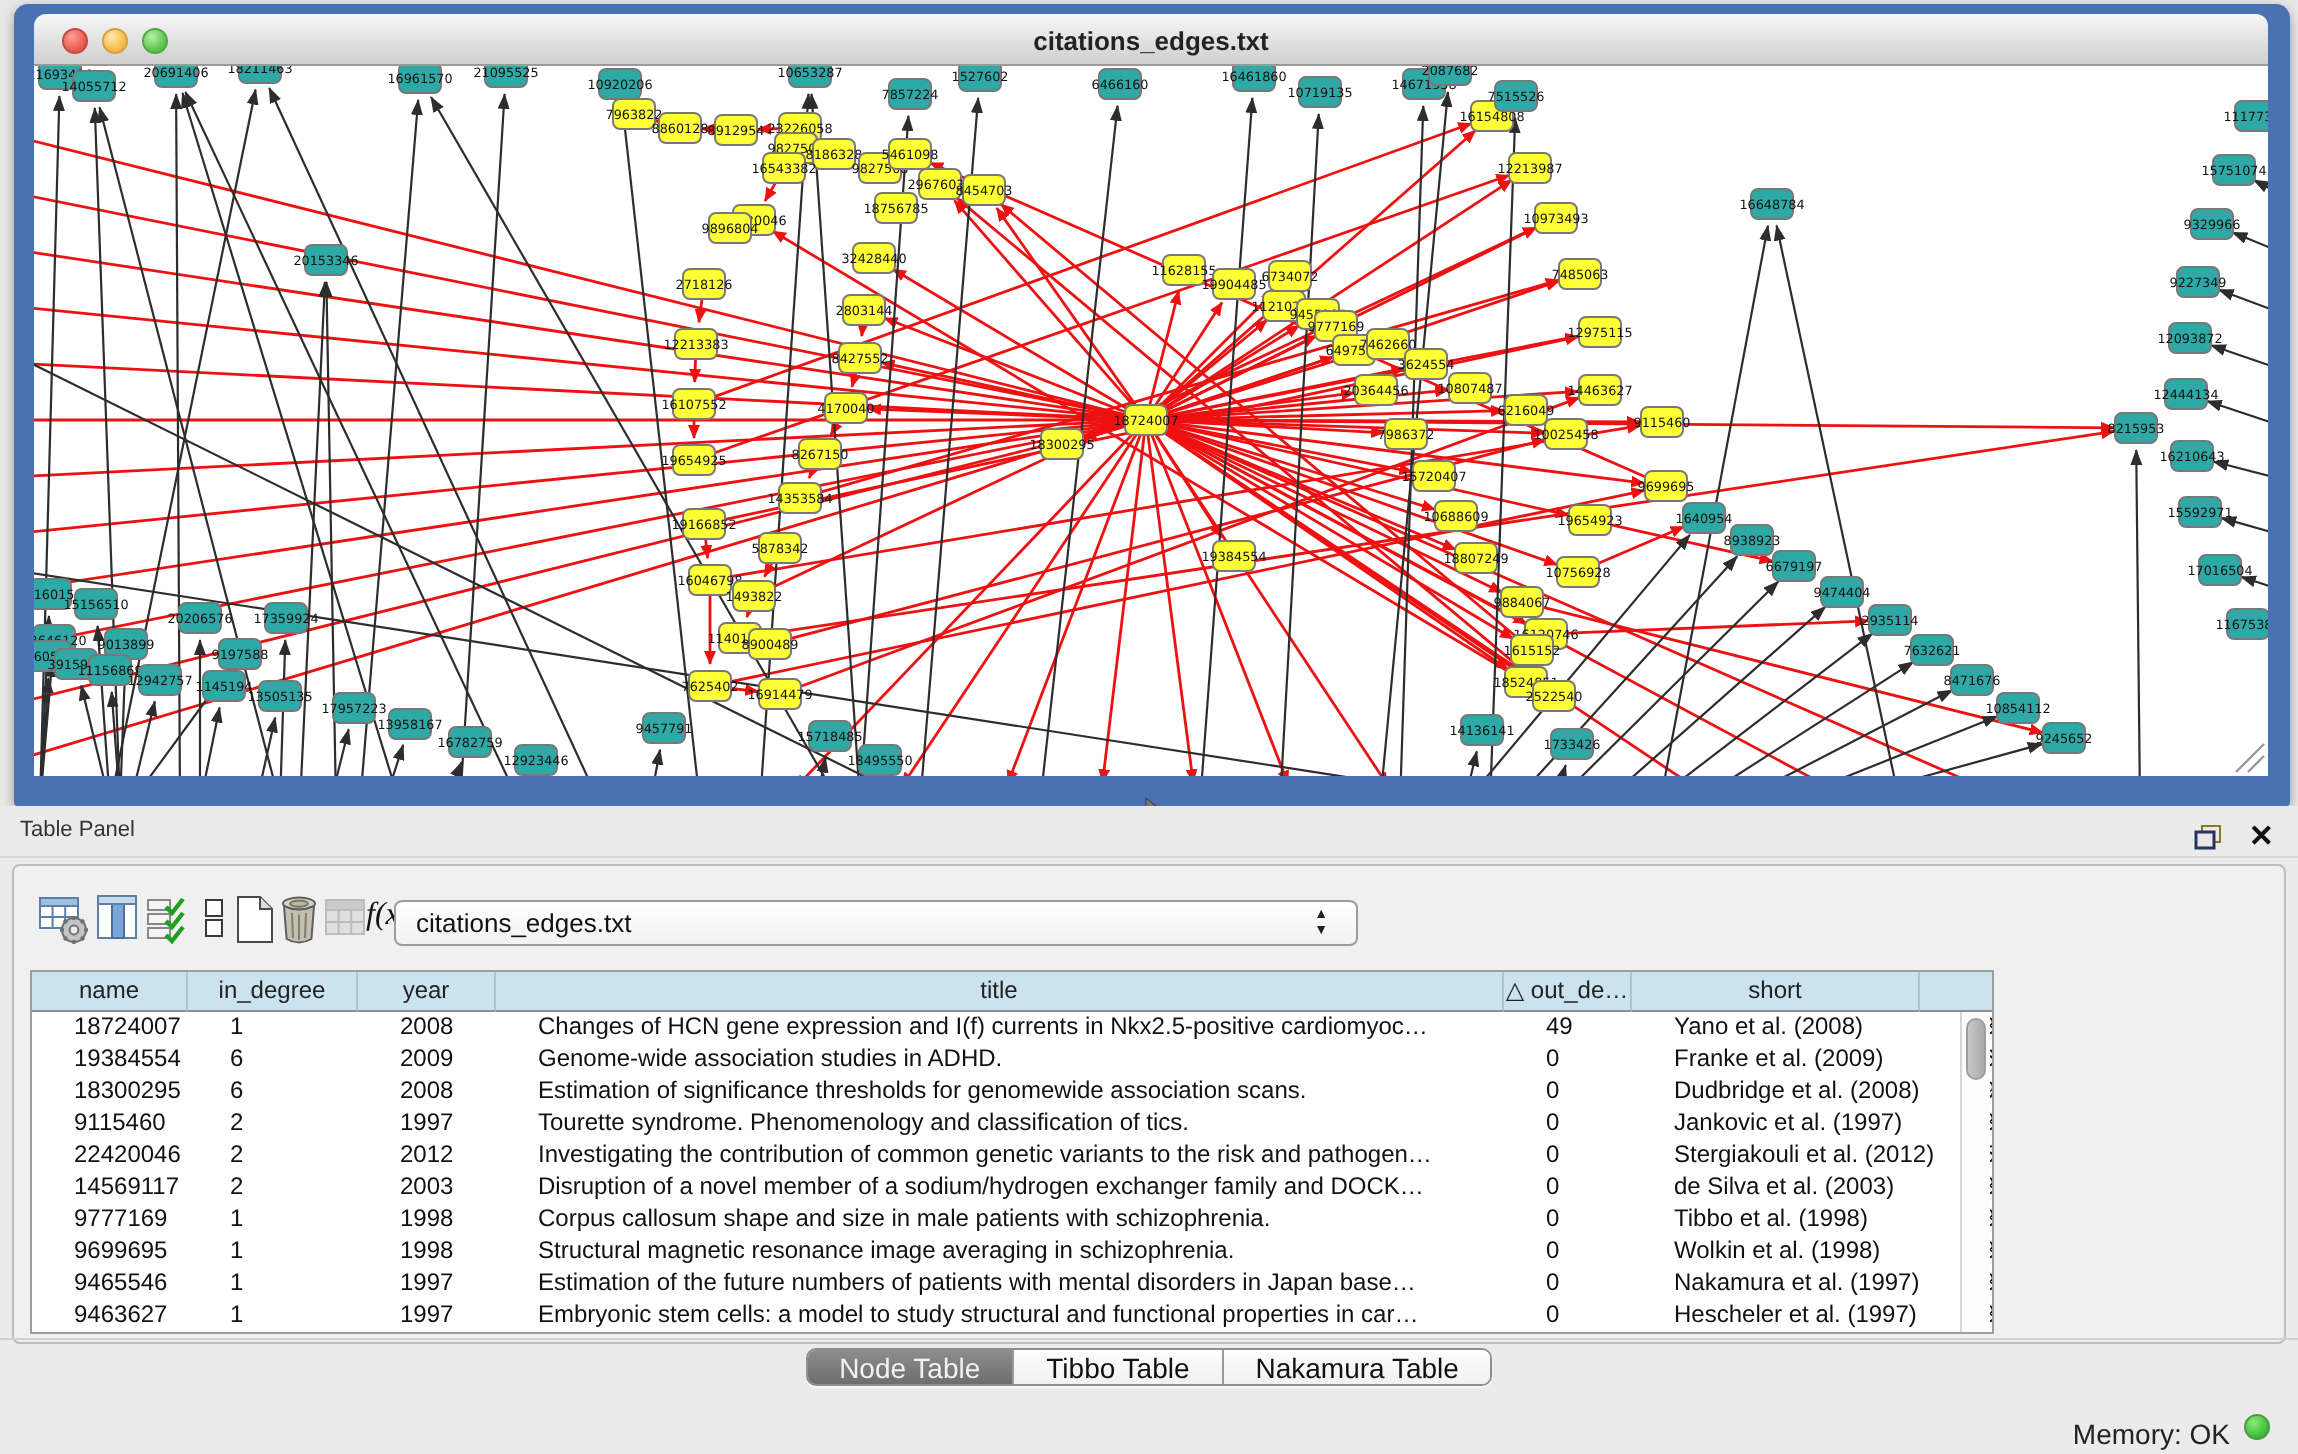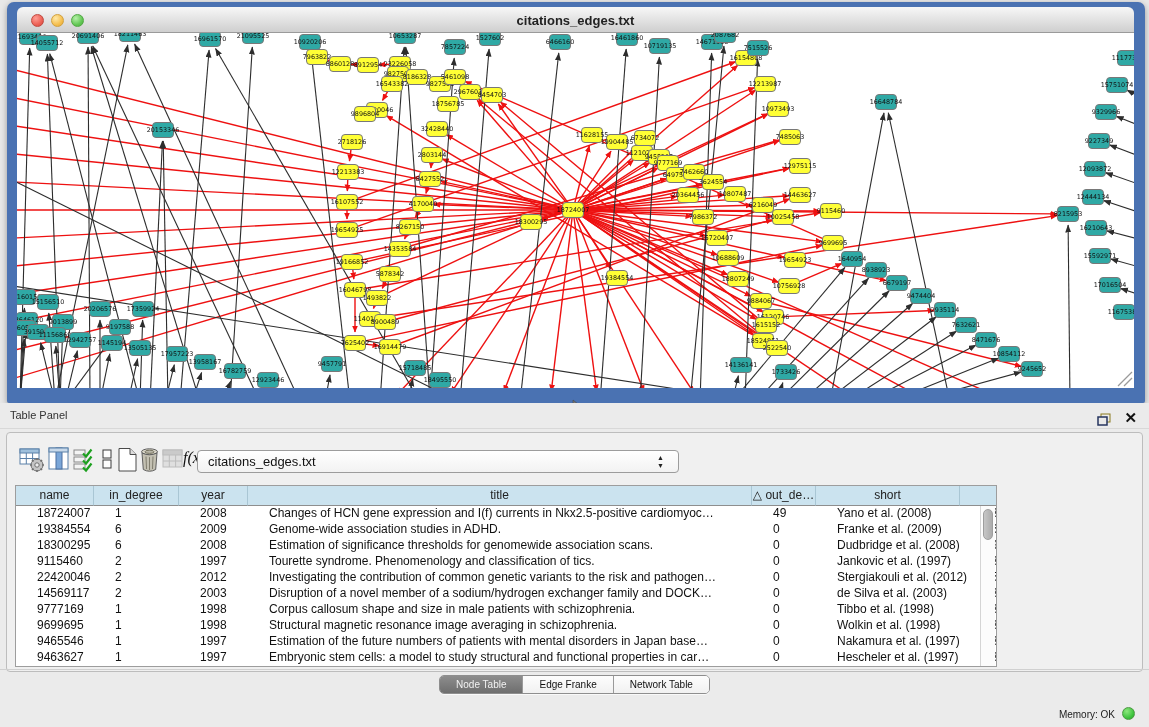--- a/index.html
+++ b/index.html
@@ -33,25 +33,25 @@
   .hcell { display:inline-block; height:20px; background:#cbe3ef; border-right:1px solid #a9c6d4; border-bottom:1px solid #8e8e8e; font-size:12px; color:#222; text-align:center; line-height:19px; overflow:hidden; vertical-align:top; }
   #tbody { left:16px; top:20px; }
   .trow { height:16px; white-space:nowrap; }
   .tcell { display:inline-block; height:16px; font-size:12px; color:#111; line-height:15px; overflow:hidden; vertical-align:top; padding-left:5px; }
   #vscroll { right:1px; top:20px; width:15px; height:160px; background:#fcfcfc; border-left:1px solid #d5d5d5; }
   #vthumb { left:2px; top:3px; width:10px; height:31px; border-radius:5px; background:linear-gradient(90deg,#c7c7c7,#ababab); border:1px solid #9e9e9e; }
 
   #divider { left:0; top:266px; width:1149px; height:1px; background:#d0d0d0; }
   #tabs { left:0; top:271px; width:1149px; text-align:center; }
   .tabrow { display:inline-flex; border:1px solid #8e8e8e; border-radius:5px; overflow:hidden; height:19px; box-shadow:0 1px 0 rgba(255,255,255,.7); }
-  .tab { font-size:10px; line-height:18px; padding:0 16px; background:linear-gradient(#fdfdfd,#f1f1f1); color:#111; border-right:1px solid #9a9a9a; }
+  .tab { font-size:14px; line-height:18px; padding:0 16px; background:linear-gradient(#fdfdfd,#f1f1f1); color:#111; border-right:1px solid #9a9a9a; }
   .tab:last-child { border-right:none; }
   .tab.selected { background:linear-gradient(#8d8d8d,#6e6e6e); color:#f2f2f2; }
 
-  #status-label { right:34px; top:306px; font-size:10px; color:#222; }
+  #status-label { right:34px; top:306px; font-size:14px; color:#222; }
   #mem-dot { right:14px; top:304px; width:13px; height:13px; border-radius:50%; background:radial-gradient(circle at 35% 30%, #8ee87e, #3cc23c 65%, #2e9e2e); border:1px solid #4c9a42; }
 
   #cursor { left:571px; top:397px; }
 </style>
 </head>
 <body>
 
 <div class="abs" id="graph-window">
   <div class="abs" id="titlebar">
     <div class="abs light" id="light-red"></div>
@@ -860,19 +860,19 @@
         </div>
       <div class="abs" id="vscroll">
         <div class="abs" id="vthumb"></div>
       </div>
     </div>
   </div>
   <div class="abs" id="divider"></div>
   <div class="abs" id="tabs">
     <div class="tabrow">
       <span class="tab selected">Node Table</span>
-      <span class="tab">Edge Franke</span>
-      <span class="tab">Network Table</span>
+      <span class="tab">Tibbo Table</span>
+      <span class="tab">Nakamura Table</span>
     </div>
   </div>
   <span class="abs" id="status-label">Memory: OK</span>
   <span class="abs" id="mem-dot"></span>
 </div>
 
 </body></html>

